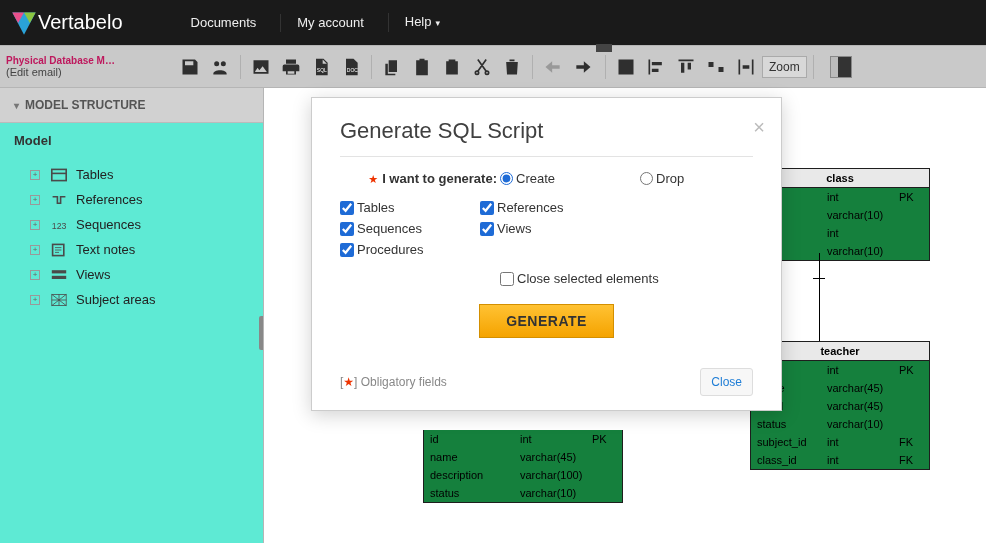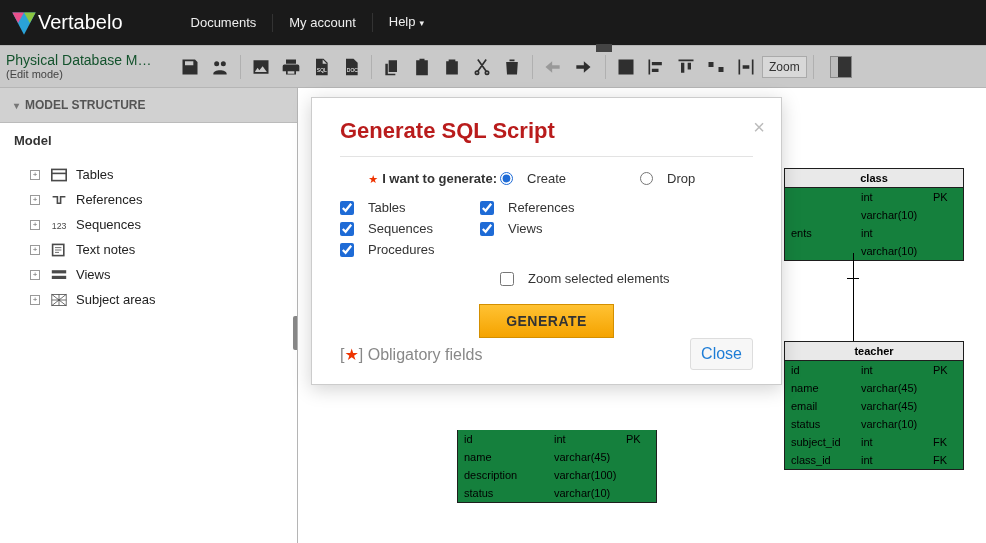--- a/index.html
+++ b/index.html
@@ -1,66 +1,66 @@
 <!DOCTYPE html>
 <html><head>
 <meta charset="utf-8">
 <style>
 *{box-sizing:border-box;margin:0;padding:0;font-family:Arial,Helvetica,sans-serif}
 body{width:986px;height:543px;overflow:hidden;background:#d1d1d1;position:relative}
 .topbar{height:45px;background:#1a1a1a;display:flex;align-items:center;color:#fff;padding:0 10px}
 .logo{display:flex;align-items:center;font-size:20px;font-weight:400;}
 .logo-mark{width:28px;height:28px}
-.tnav{display:flex;align-items:center;gap:0;margin-left:52px}
+.tnav{display:flex;align-items:center;gap:8px;margin-left:52px}
 .tnav a{color:#eee;font-size:13px;padding:0 16px;border-left:1px solid #333;line-height:18px;cursor:pointer}
 .tnav a:first-child{border-left:0}
 .caret{font-size:9px;margin-left:4px}
 .controls{height:43px;background:#c9c9c9;border-top:1px solid #b5b5b5;border-bottom:1px solid #b5b5b5;display:flex;align-items:center;padding:0 6px;gap:2px}
 .dtitle{width:168px;line-height:1.1}
-.dtitle .t{font-size:14px;font-weight:400;color:#14532d}
+.dtitle .t{font-size:10px;font-weight:700;color:#be185d}
 .dtitle .s{font-size:11px;color:#444}
 .ico{width:28px;height:26px;display:flex;align-items:center;justify-content:center;color:#2f2f2f;cursor:pointer}
 .ico svg{width:20px;height:20px;fill:#2f2f2f}
 .ico.dis svg{fill:#999}
 .sep{width:1px;height:24px;background:#b0b0b0;margin:0 4px}
 .zlabel{font-size:12px;color:#333;padding:0 6px;border:1px solid #aaa;height:22px;line-height:20px;background:#d8d8d8}
 .panelico{width:22px;height:22px;border:1px solid #888;background:#333;margin-left:10px}
 .panelico .i{width:7px;height:100%;background:#bbb;float:left}
 .main{position:absolute;top:88px;left:0;right:0;bottom:0;display:flex}
-.side{width:298px;background:#ffffff;border-right:1px solid #b5b5b5;font-size:13px;color:#333;overflow:hidden;position:relative}
+.side{width:264px;background:#5eead4;border-right:1px solid #b5b5b5;font-size:13px;color:#333;overflow:hidden;position:relative}
 .side-hdr{background:#d1d1d1;padding:10px 14px;font-weight:700;color:#555;border-bottom:1px solid #bbb;font-size:12px}
 .side-hdr .chev{font-size:10px;margin-right:6px;color:#777}
 .mroot{padding:10px 14px;font-weight:700}
 .tree{list-style:none;padding:4px 0}
 .tree li{display:flex;align-items:center;padding:5px 0 5px 30px;gap:8px;color:#222}
 .tree .mi{width:18px;height:14px;display:flex;align-items:center;justify-content:center}
 .tree .mi svg{width:16px;height:14px;fill:#4a4a4a}
 .tree .plus{width:10px;height:10px;border:1px solid #999;font-size:8px;line-height:8px;text-align:center;color:#666;margin-right:2px}
 .split{position:absolute;right:-4px;top:50%;width:8px;height:34px;background:#888;border-radius:2px}
 .canvas{flex:1;position:relative;background:#fff}
 .mark{position:absolute;top:-10px;left:374px;width:16px;height:8px;background:#444}
 .tbl{position:absolute;border:1px solid #1e1e1e;background:#15803d;font-size:11px;min-width:180px}
 .tbl .th{background:#e9e9e9;text-align:center;font-weight:700;padding:3px 0;border-bottom:1px solid #1e1e1e}
 .tbl .row{display:flex;padding:3px 6px}
 .tbl .c1{flex:1}
 .tbl .c2{width:72px}
 .tbl .c3{width:24px;text-align:left}
 .modal{position:absolute;left:311px;top:97px;width:471px;background:#fff;border:1px solid #ccc;box-shadow:0 4px 18px rgba(0,0,0,.18);padding:20px 28px 14px}
-.modal h2{font-size:22px;font-weight:700;color:#b91c1c;padding-bottom:12px;border-bottom:1px solid #e3e3e3}
+.modal h2{font-size:22px;font-weight:400;color:#404040;padding-bottom:12px;border-bottom:1px solid #e3e3e3}
 .modal .x{position:absolute;right:16px;top:18px;color:#bbb;font-size:20px;cursor:pointer}
 .frow{display:flex;margin-top:14px;font-size:13px}
 .flab{width:160px;text-align:right;color:#333;padding-right:3px}
 .flab .req{color:#e30;margin-right:4px;font-size:11px}
 .flab b{font-weight:700}
 .fctl{flex:1;display:flex;flex-wrap:wrap;gap:6px 40px}
-.fctl label{display:flex;align-items:center;gap:14px;color:#333;min-width:100px}
+.fctl label{display:flex;align-items:center;gap:3px;color:#333;min-width:100px}
 .fctl input[type=checkbox]{accent-color:#1e6bd6;width:14px;height:14px}
 .fctl input[type=radio]{accent-color:#1e6bd6}
 .genbtn{display:block;margin:18px auto 0;background:linear-gradient(#ffc233,#f5a300);border:1px solid #d38f00;color:#333;font-weight:700;font-size:14px;padding:8px 26px;cursor:pointer;letter-spacing:.5px}
-.mfoot{display:flex;justify-content:space-between;align-items:center;font-size:16px;color:#888}
+.mfoot{margin-top:30px;display:flex;justify-content:space-between;align-items:center;font-size:12px;color:#888}
 .mfoot .ob{color:#888}
 .mfoot .ob .s{color:#e30}
 .mfoot .close{color:#1e7dd6;cursor:pointer;padding:6px 10px;border:1px solid #ddd;background:#f7f7f7;border-radius:3px}
 </style>
 </head>
 <body>
 
 <div class="topbar">
   <div class="logo">
     <svg class="logo-mark" viewBox="0 0 24 24">
@@ -73,21 +73,21 @@
   <div class="tnav">
     <a>Documents</a>
     <a>My account</a>
     <a><span>Help</span><span class="caret">▾</span></a>
   </div>
 </div>
 
 <div class="controls">
   <div class="dtitle">
     <div class="t">Physical Database M…</div>
-    <div class="s">(Edit mode)</div>
+    <div class="s">(Edit email)</div>
   </div>
   <div class="ico">
       <svg viewBox="0 0 24 24">
         <path d="M3 3h15l3 3v15H3V3zm3 2v5h10V5H6zm2 9h8v5H8v-5z"></path>
       </svg>
     </div>
   <div class="ico">
       <svg viewBox="0 0 24 24">
         <path d="M8 11a3 3 0 100-6 3 3 0 000 6zm8 0a3 3 0 100-6 3 3 0 000 6zM4 20c0-2.2 3.6-4 8-4s8 1.8 8 4v1H4v-1z"></path>
       </svg>
@@ -384,21 +384,21 @@
           <span>Procedures</span>
         </label>
     </div>
   </div>
 
   <div class="frow">
     <div class="flab"></div>
     <div class="fctl">
       <label>
           <input type="checkbox" style="">
-          <span>Zoom selected elements</span>
+          <span>Close selected elements</span>
         </label>
     </div>
   </div>
 
   <button class="genbtn">GENERATE</button>
 
   <div class="mfoot">
     <span class="ob">[<span class="s">★</span>] <span>Obligatory fields</span></span>
     <span class="close">Close</span>
   </div>

